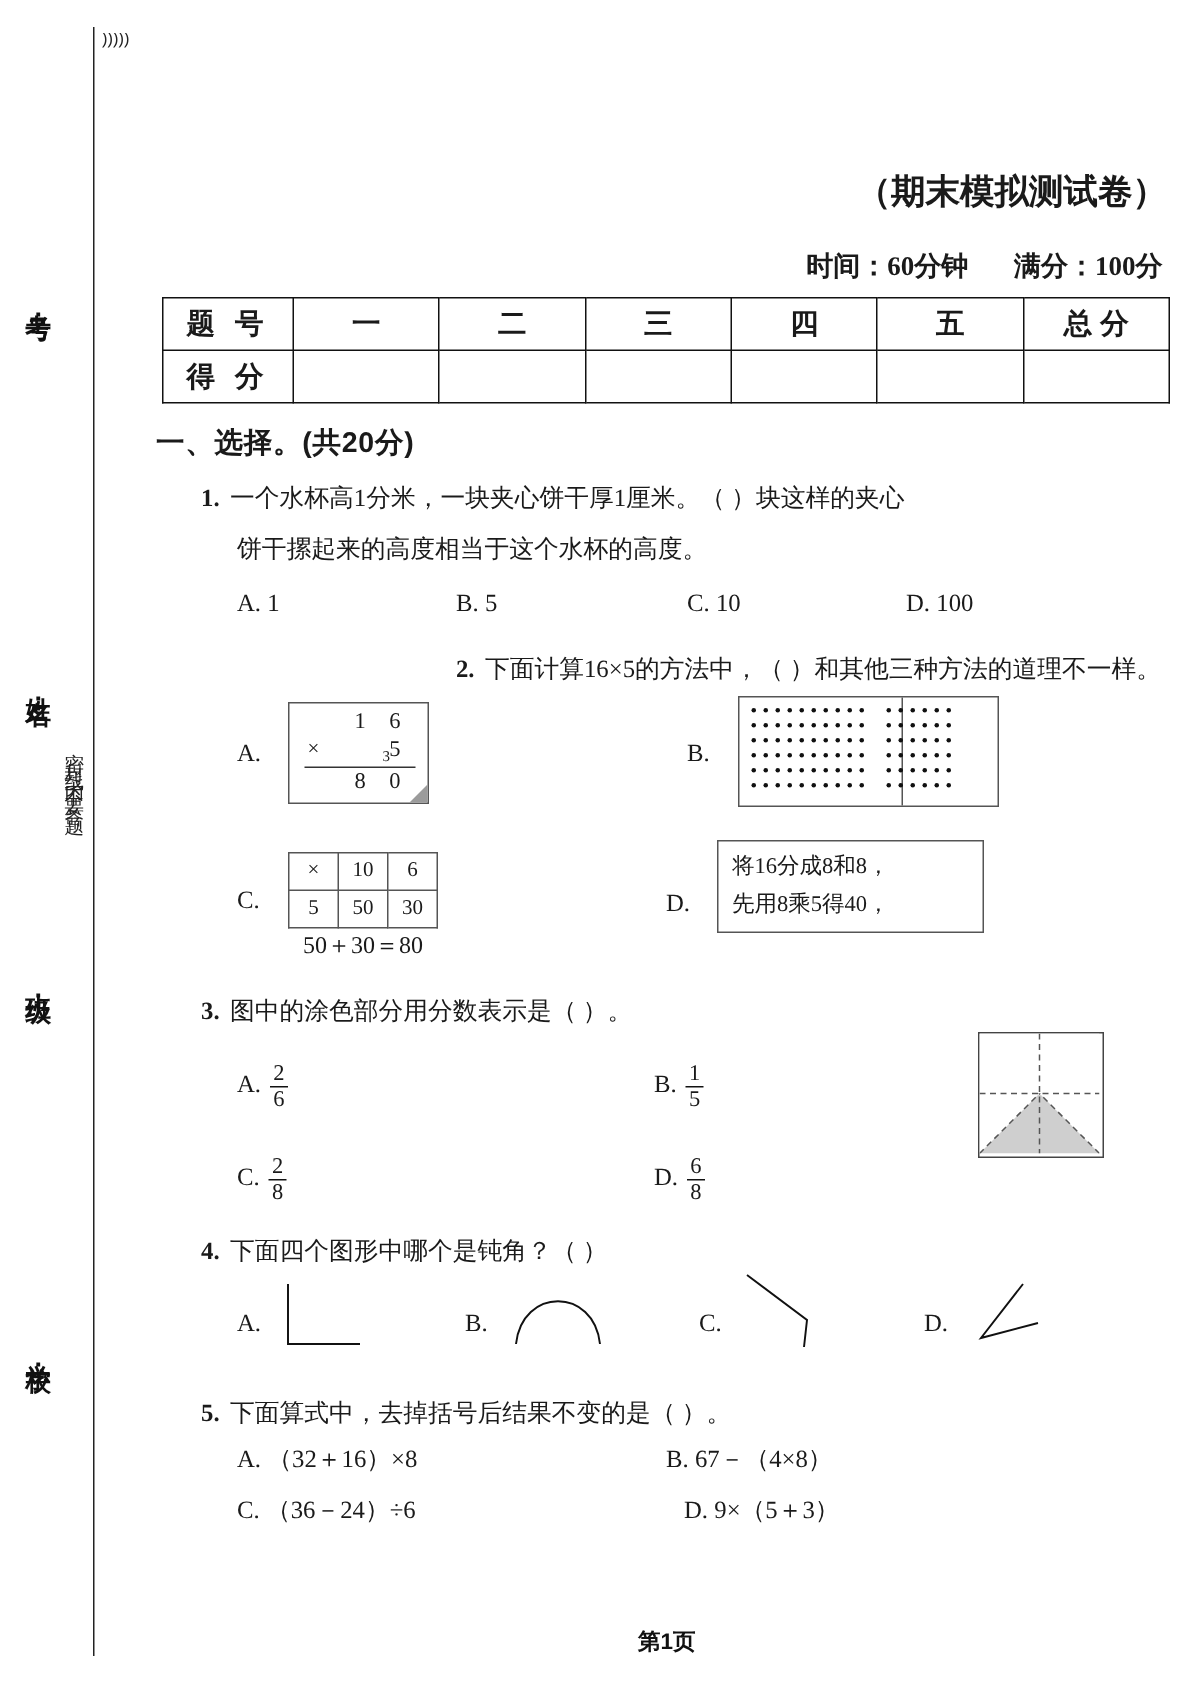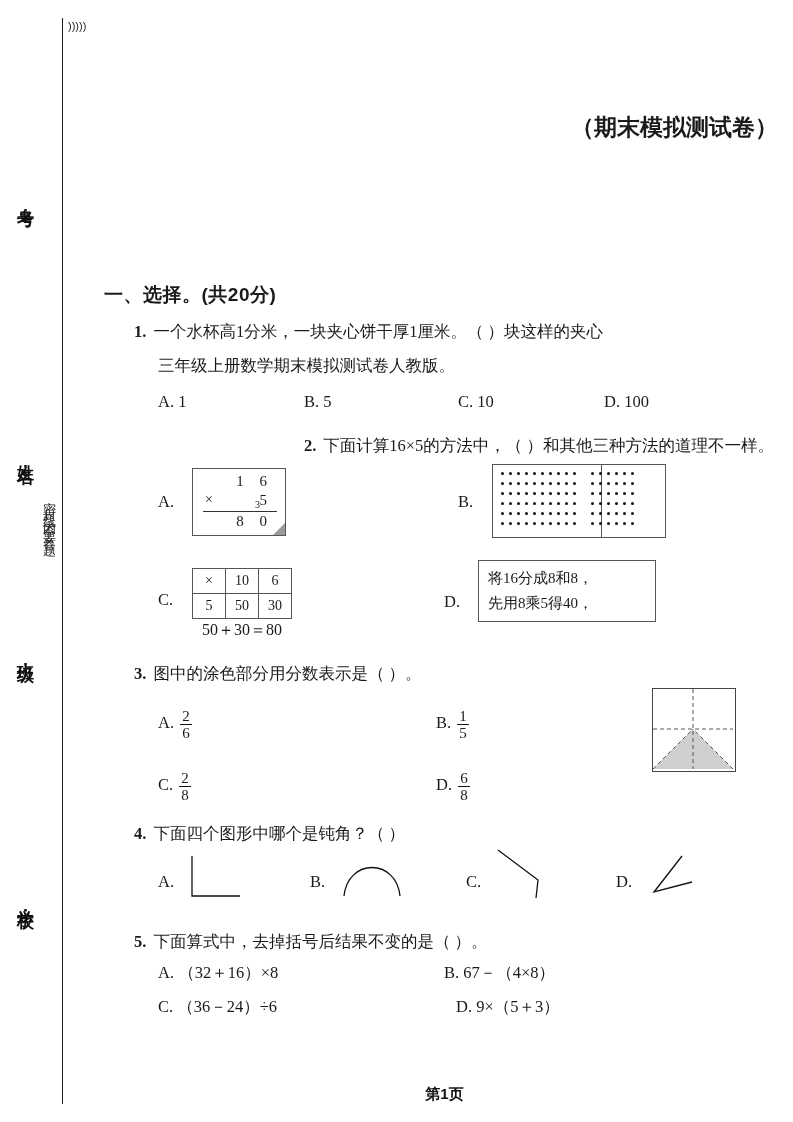--- a/index.html
+++ b/index.html
@@ -130,28 +130,54 @@
   <div class="vlabel" id="v-banji">班级：</div>
   <div class="vlabel" id="v-xuexiao">学校：</div>
 
   <div class="vnote">密封线内不要答题</div>
 </div>
 
 <div class="page">
 
   <div class="subtitle">（期末模拟测试卷）</div>
 
-
+  <div class="meta">
+    <span>时间：60分钟</span>
+    <span>满分：100分</span>
+  </div>
+
+  <table class="score-table">
+    <tbody>
+        <tr>
+      <td class="lbl">题 号</td>
+      <td>一</td>
+      <td>二</td>
+      <td>三</td>
+      <td>四</td>
+      <td>五</td>
+      <td>总 分</td>
+    </tr>
+    <tr>
+      <td class="lbl">得 分</td>
+      <td></td>
+      <td></td>
+      <td></td>
+      <td></td>
+      <td></td>
+      <td></td>
+    </tr>
+  </tbody>
+    </table>
 
   <div class="sec-head">一、选择。(共20分)</div>
 
   <div class="q" style="top:318px;width:640px;">
     <span class="qnum">1.</span><span>一个水杯高1分米，一块夹心饼干厚1厘米。（      ）块这样的夹心</span>
   </div>
-  <div class="q" style="top:352px;left:62px;width:620px;">三年级上册数学期末模拟测试卷人教版。</div>
+  <div class="q" style="top:352px;left:62px;width:620px;">饼干摞起来的高度相当于这个水杯的高度。</div>
 
   <div class="opts" style="top:392px;left:0;width:697px;height:26px;">
     <div class="op" style="left:62px;">
       <span>A.</span>
       <span>1</span>
     </div>
     <div class="op" style="left:208px;">
       <span>B.</span>
       <span>5</span>
     </div>

